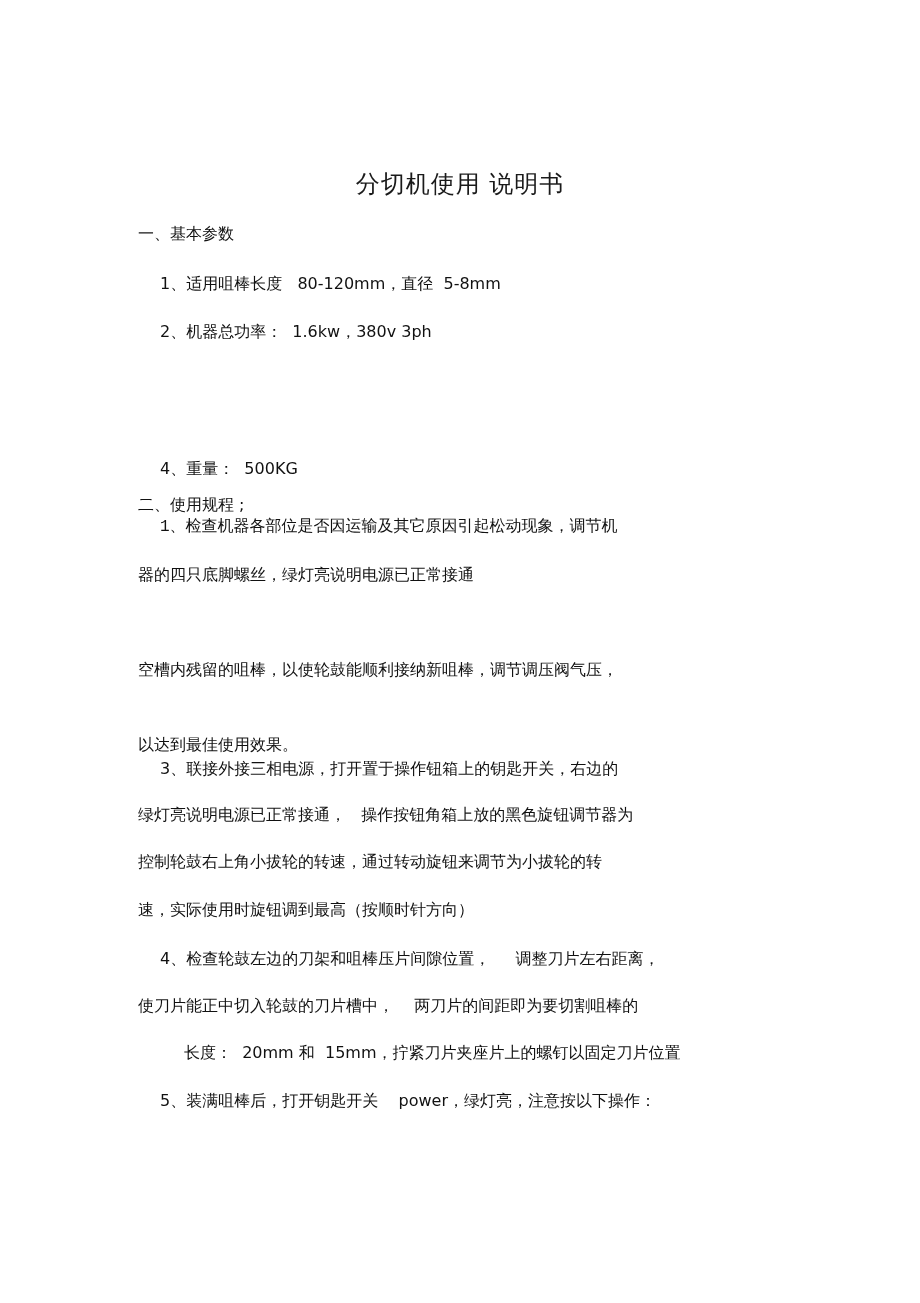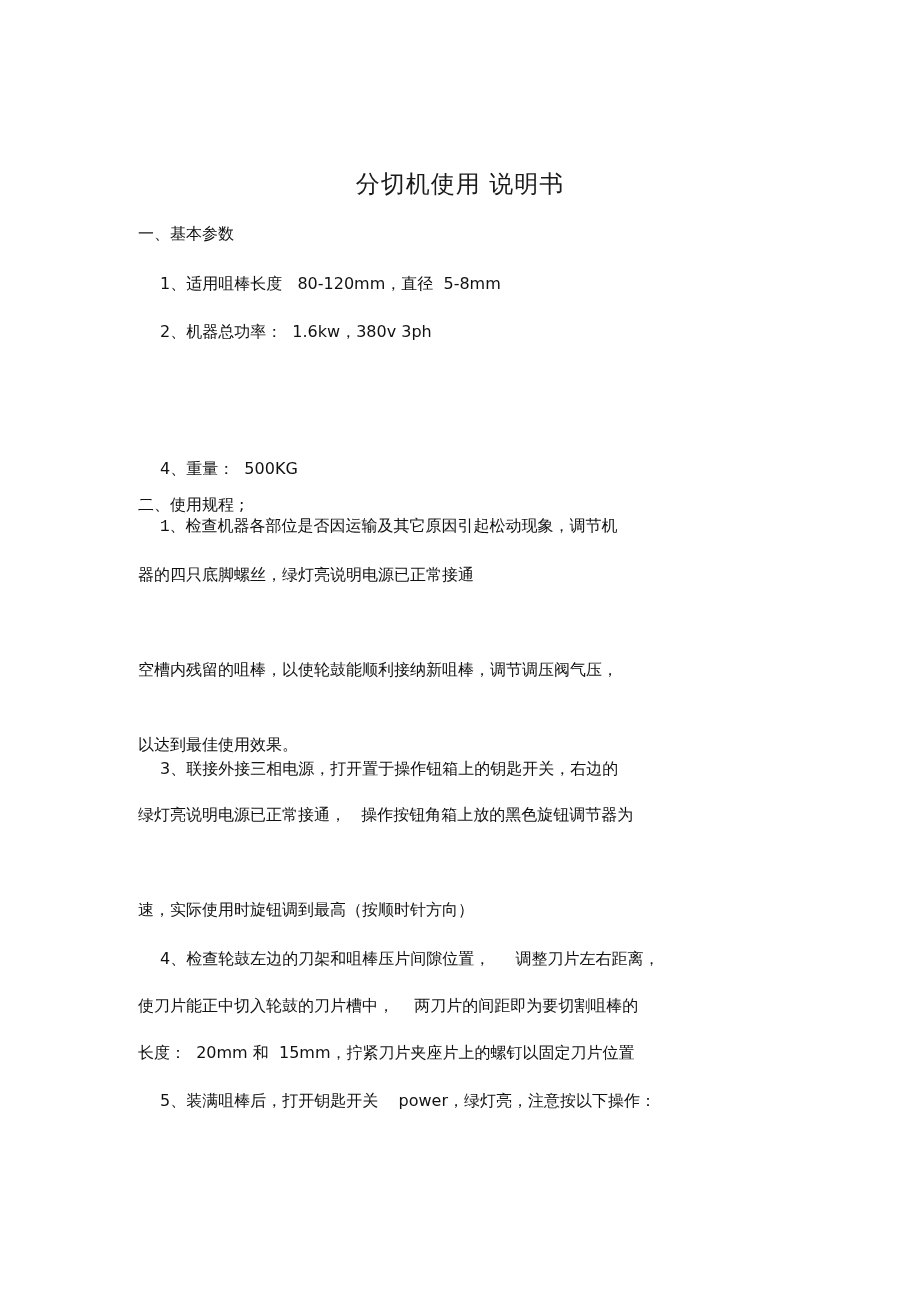--- a/index.html
+++ b/index.html
@@ -60,21 +60,22 @@
   <div class="line heading" style="top:493px;">二、使用规程 ;</div>
 
   <div class="line item" style="top:515px;font-family:Liberation Mono, monospace;">1、检查机器各部位是否因运输及其它原因引起松动现象，调节机</div>
   <div class="line cont" style="top:563px;">器的四只底脚螺丝，绿灯亮说明电源已正常接通</div>
 
   <div class="line cont" style="top:658px;">空槽内残留的咀棒，以使轮鼓能顺利接纳新咀棒，调节调压阀气压，</div>
   <div class="line cont" style="top:705px;margin-top:28px;">以达到最佳使用效果。</div>
 
   <div class="line item" style="top:757px;">3、联接外接三相电源，打开置于操作钮箱上的钥匙开关，右边的</div>
   <div class="line cont" style="top:803px;">绿灯亮说明电源已正常接通，   操作按钮角箱上放的黑色旋钮调节器为</div>
+  <div class="line cont" style="top:850px;">控制轮鼓右上角小拔轮的转速，通过转动旋钮来调节为小拔轮的转</div>
   <div class="line cont" style="top:898px;">速，实际使用时旋钮调到最高（按顺时针方向）</div>
 
   <div class="line item" style="top:947px;">4、检查轮鼓左边的刀架和咀棒压片间隙位置，     调整刀片左右距离，</div>
   <div class="line cont" style="top:994px;">使刀片能正中切入轮鼓的刀片槽中，    两刀片的间距即为要切割咀棒的</div>
-  <div class="line cont" style="top:1041px;">长度：  20mm 和  15mm，拧紧刀片夹座片上的螺钉以固定刀片位置</div>
+  <div class="line cont" style="top:1041px;margin-left:46px;">长度：  20mm 和  15mm，拧紧刀片夹座片上的螺钉以固定刀片位置</div>
 
   <div class="line item" style="top:1089px;">5、装满咀棒后，打开钥匙开关    power，绿灯亮，注意按以下操作：</div>
 
 </div>
 
 </body></html>

